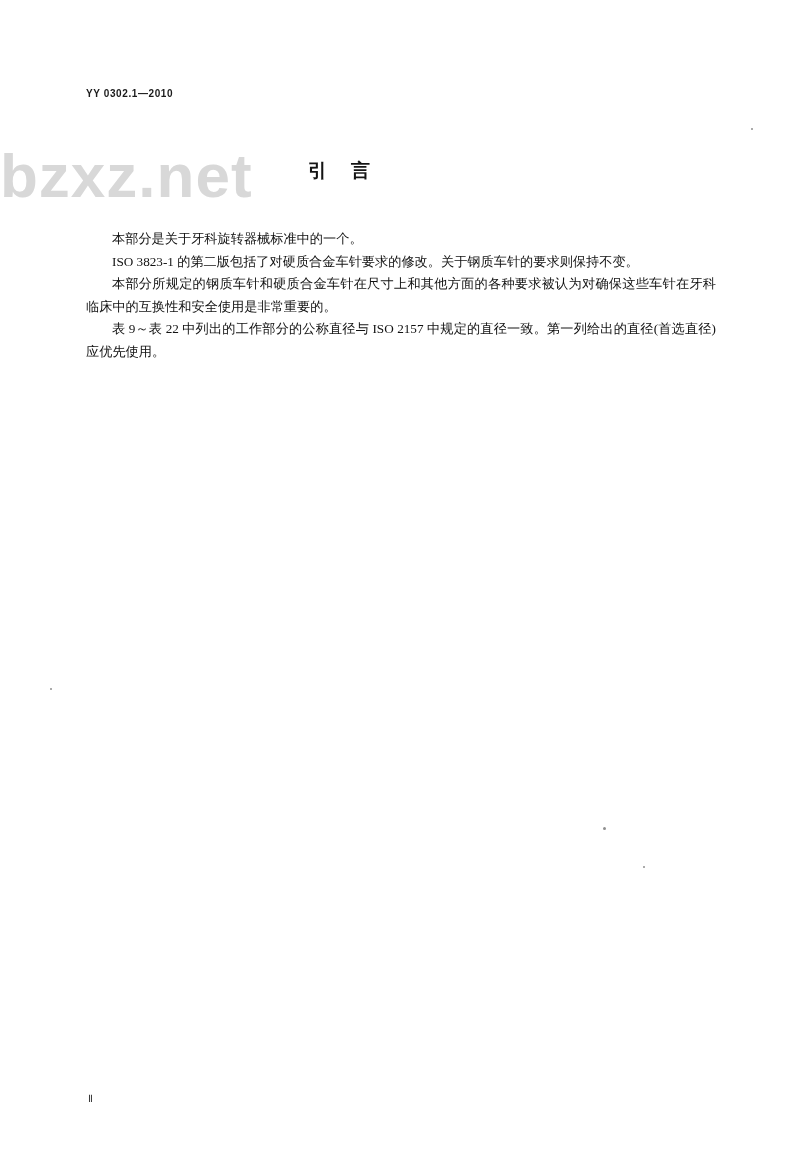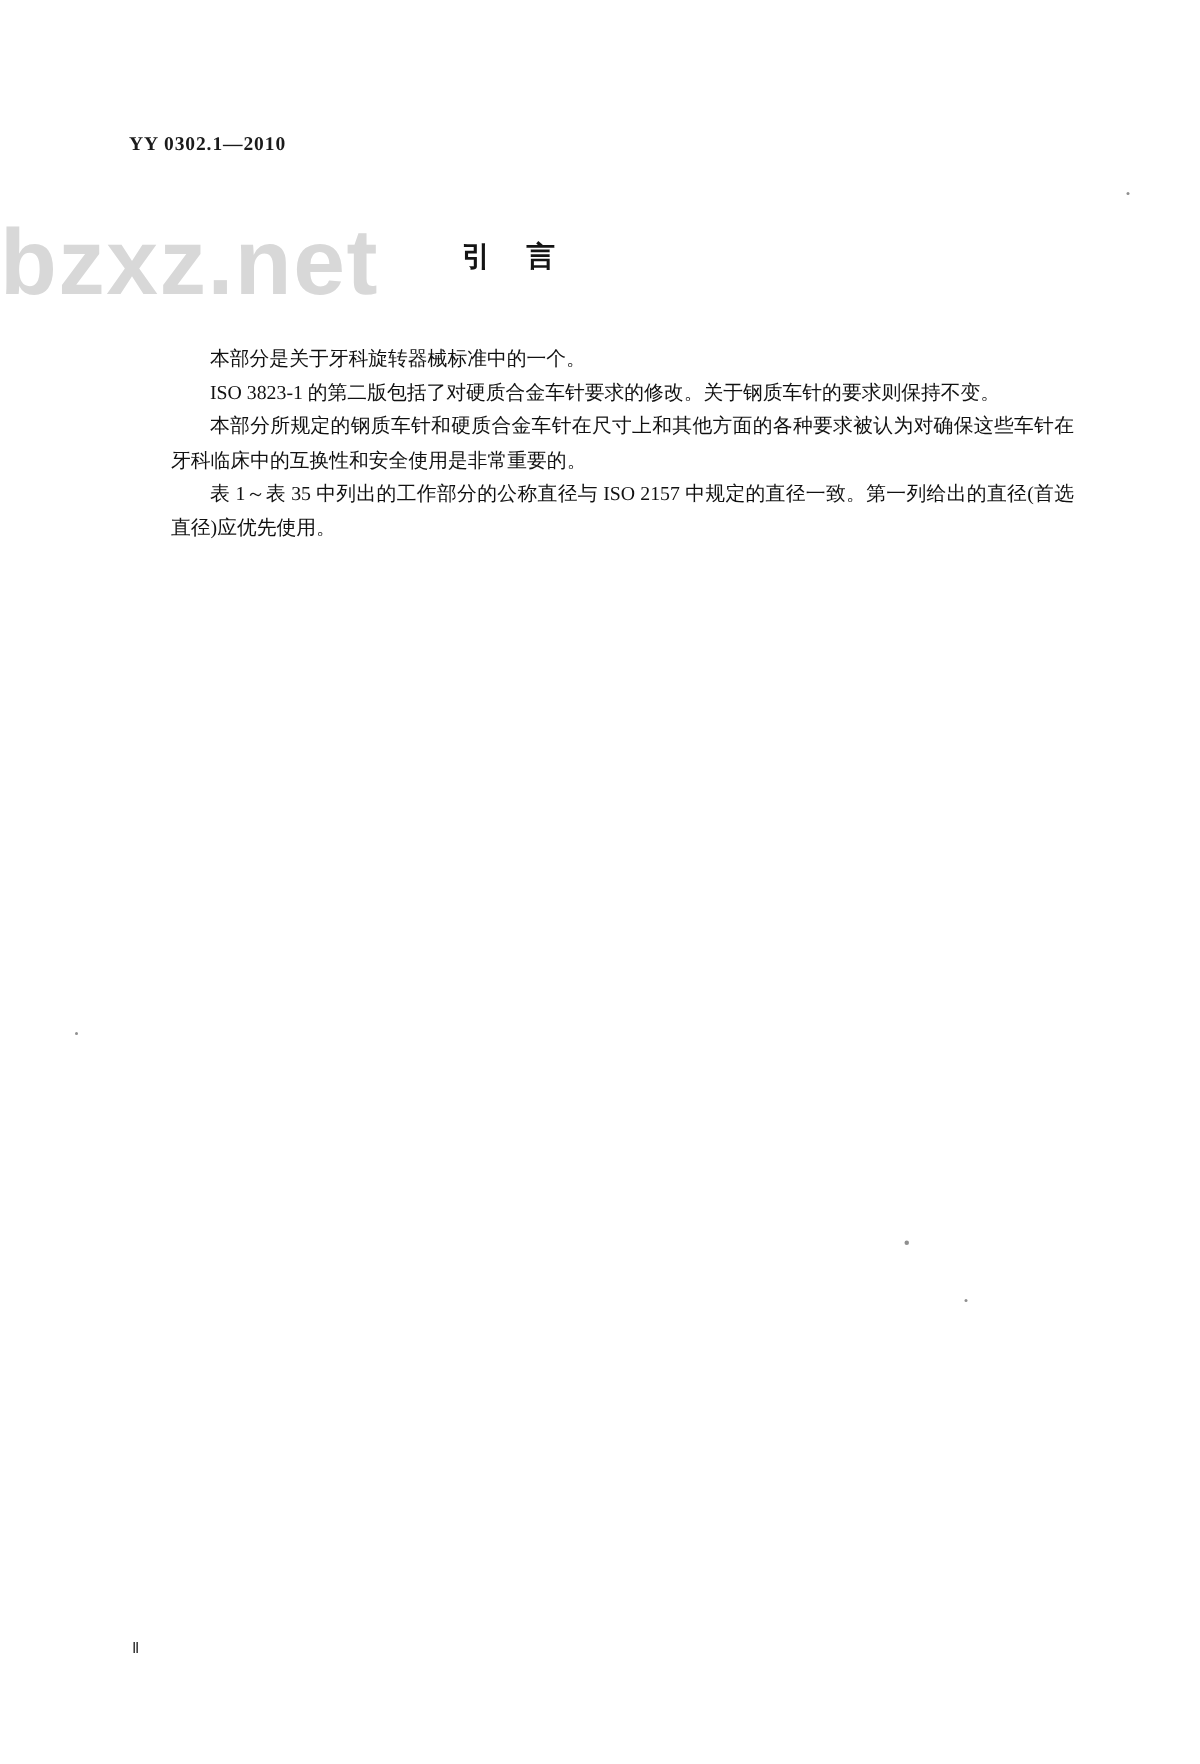--- a/index.html
+++ b/index.html
@@ -16,22 +16,22 @@
     height: 1176px;
     background: #ffffff;
     overflow: hidden;
   }
 
   
   .doc-header {
     position: absolute;
     top: 88px;
     left: 86px;
-    font-family: Liberation Serif, serif;
-    font-size: 13px;
+    font-family: Liberation Sans, sans-serif;
+    font-size: 10px;
     font-weight: bold;
     letter-spacing: 0.6px;
     color: #1a1a1a;
   }
 
   
   .section-title {
     position: absolute;
     top: 158px;
     left: 0;
@@ -76,21 +76,20 @@
     font-family: "Liberation Serif", serif;
     font-size: 13.2px;
     line-height: 22.5px;
     color: #111111;
     text-align: justify;
     text-justify: inter-ideograph;
     margin: 0 0 0 0;
   }
   .para.indent {
     text-indent: 26px;
-    margin-left: 28px;
   }
 
   
   .speck {
     position: absolute;
     background: #8f8f8f;
     border-radius: 50%;
     z-index: 1;
   }
 
@@ -115,21 +114,21 @@
   <div class="doc-header">YY 0302.1—2010</div>
 
   <div class="section-title">
     <span>引</span><span class="t-gap"></span><span>言</span>
   </div>
 
   <div class="body-block">
     <p class="para indent">本部分是关于牙科旋转器械标准中的一个。</p>
     <p class="para indent">ISO 3823-1 的第二版包括了对硬质合金车针要求的修改。关于钢质车针的要求则保持不变。</p>
     <p class="para indent">本部分所规定的钢质车针和硬质合金车针在尺寸上和其他方面的各种要求被认为对确保这些车针在牙科临床中的互换性和安全使用是非常重要的。</p>
-    <p class="para indent">表 1～表 35 中列出的工作部分的公称直径与 ISO 2157 中规定的直径一致。第一列给出的直径(首选直径)应优先使用。</p>
+    <p class="para indent">表 9～表 22 中列出的工作部分的公称直径与 ISO 2157 中规定的直径一致。第一列给出的直径(首选直径)应优先使用。</p>
   </div>
 
   <div class="speck" style="top:128px; left:751px; width:2px; height:2px;"></div>
   <div class="speck" style="top:688px; left:50px; width:2px; height:2px;"></div>
   <div class="speck" style="top:827px; left:603px; width:3px; height:3px;"></div>
   <div class="speck" style="top:866px; left:643px; width:2px; height:2px;"></div>
 
   <div class="page-number">Ⅱ</div>
 
 </div>

